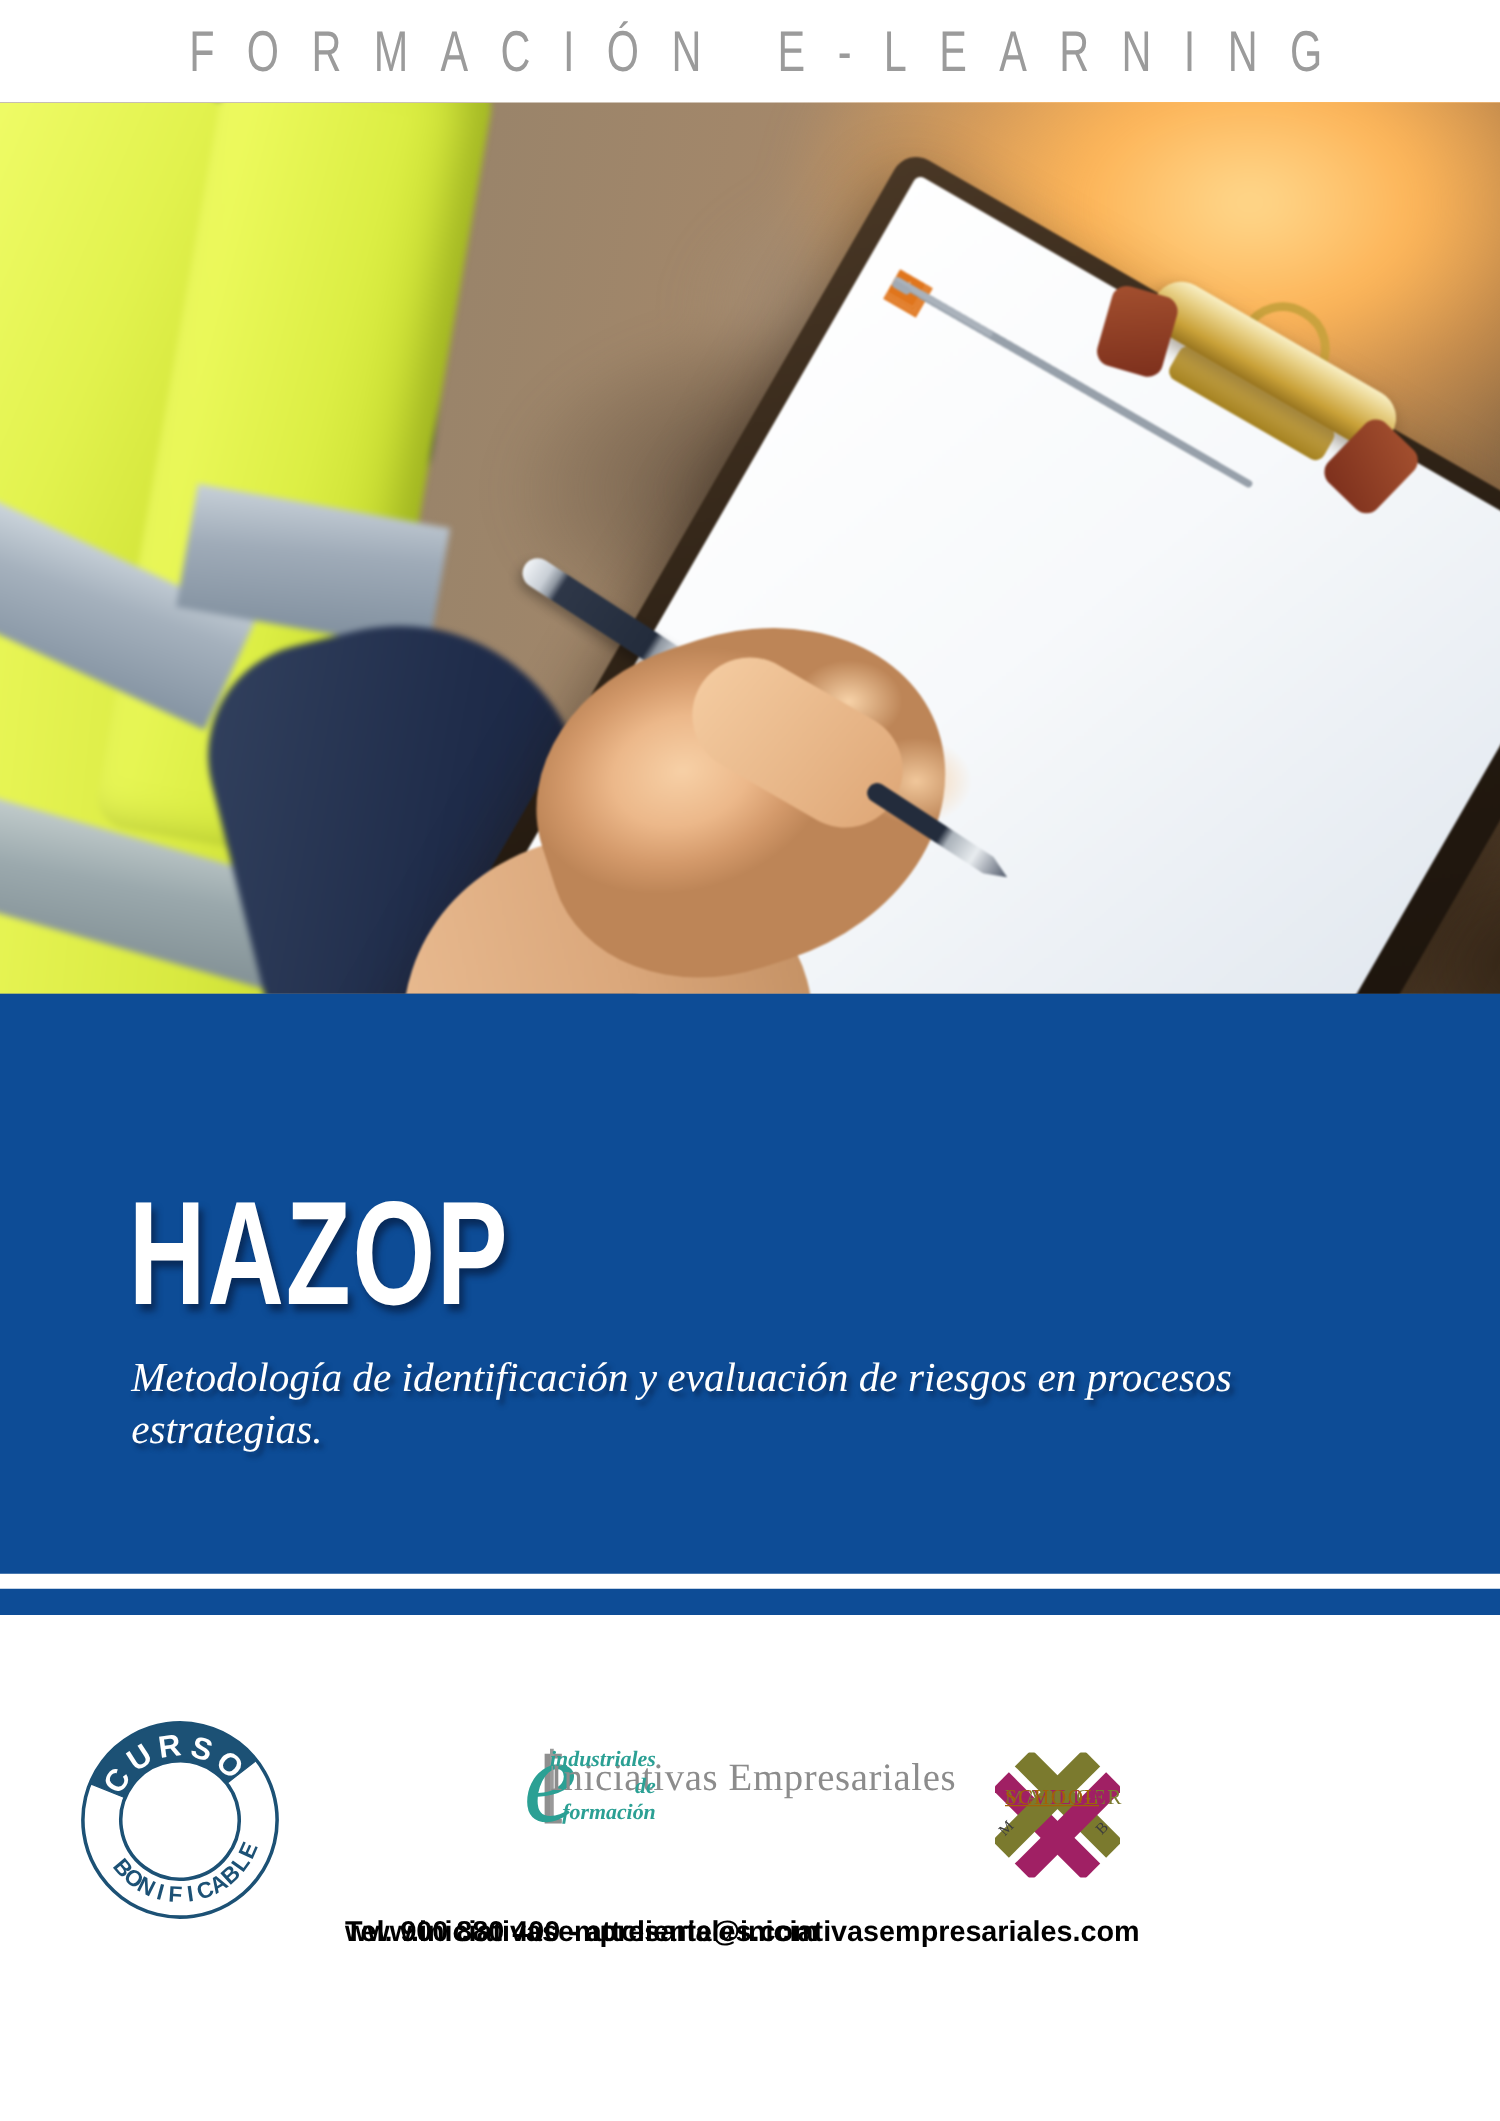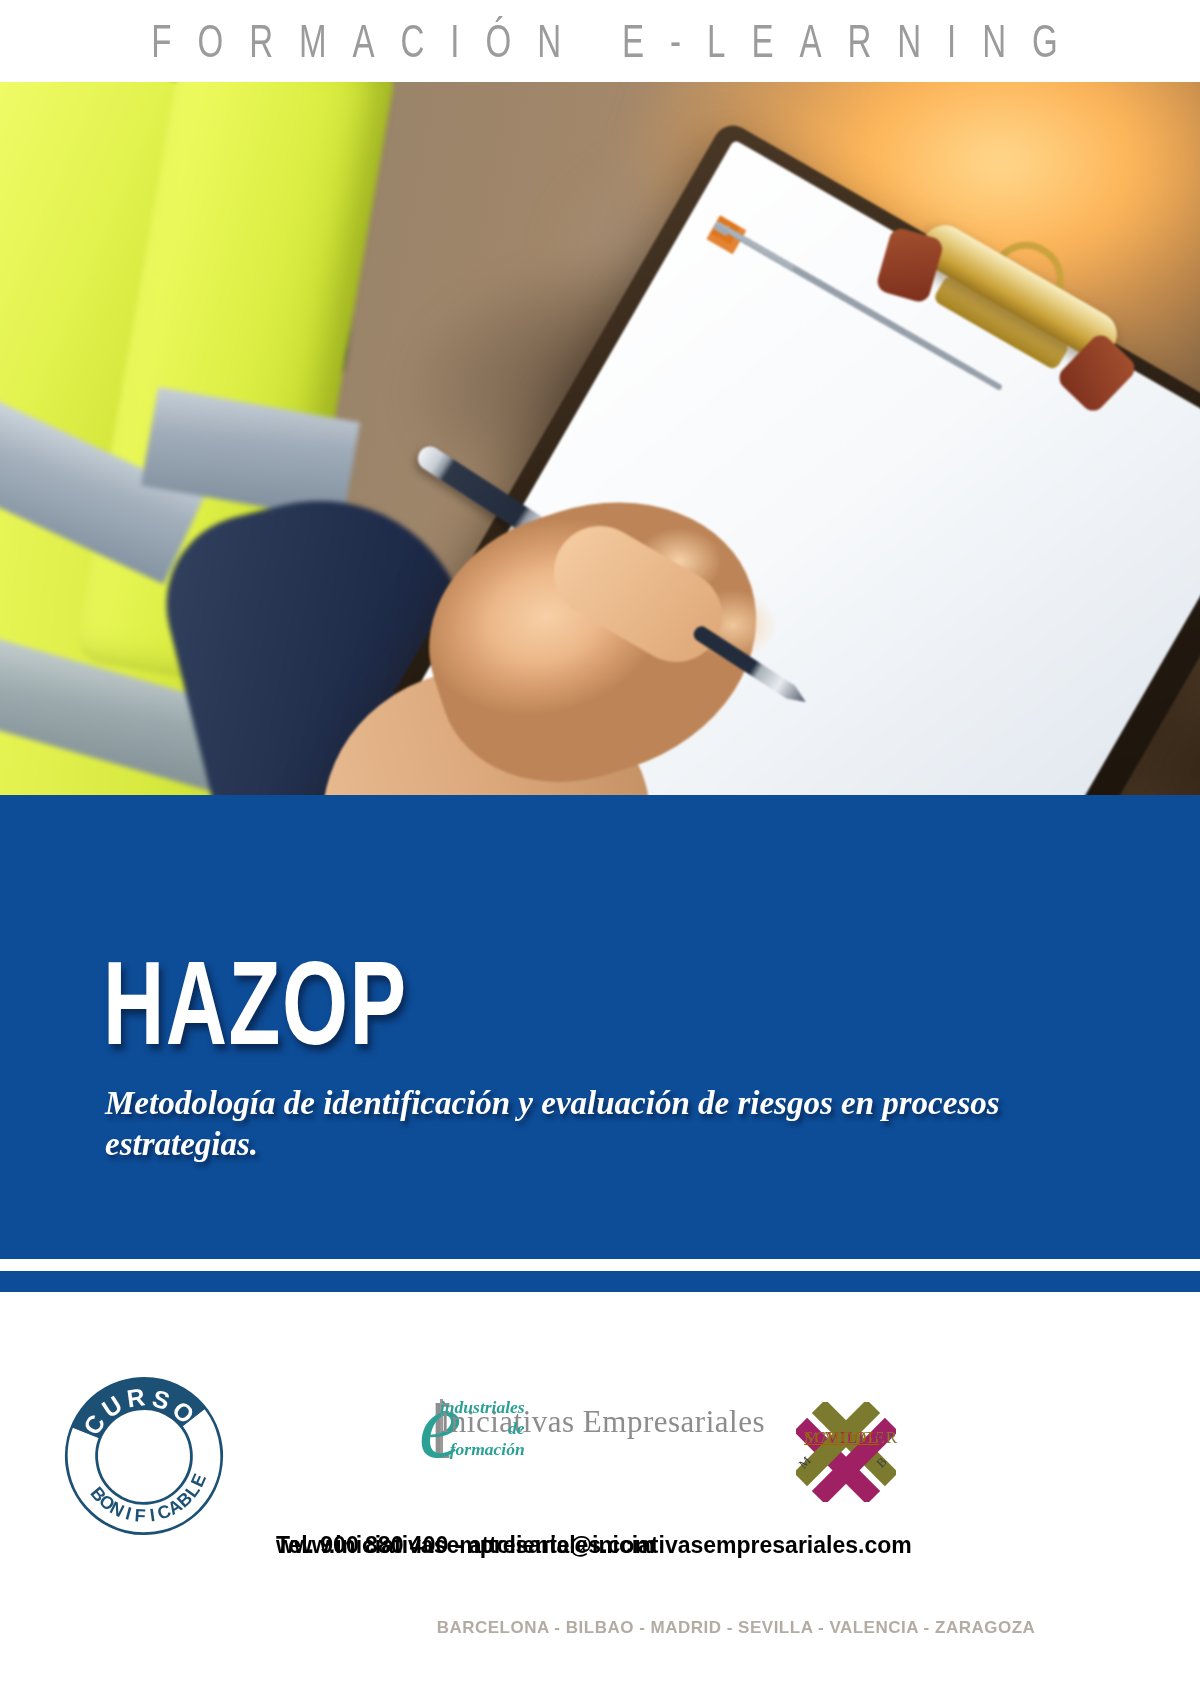--- a/index.html
+++ b/index.html
@@ -111,21 +111,21 @@
     background:linear-gradient(90deg,#232c3c 0%,#232c3c 52%,#aab2ba 58%,#e8ecef 76%,#50596a 100%);}
 
   
   .banner{left:0;top:795px;width:1200px;height:464px;background:#0d4c96;}
   .kicker{left:105px;top:100px;color:#fff;font-size:46px;font-weight:400;
     text-shadow:3px 4px 5px rgba(5,20,50,.55);white-space:nowrap;}
   .course-title{left:103px;top:148px;color:#fff;font-size:118px;font-weight:bold;
     letter-spacing:2px;transform:scaleX(0.72);transform-origin:left top;line-height:120px;
     text-shadow:5px 6px 7px rgba(5,20,50,.6);white-space:nowrap;}
   .subtitle{left:105px;top:288px;width:1000px;color:#fff;font-size:33px;line-height:41px;
-    font-family:"Liberation Serif",serif;font-style:italic;font-weight:bold;
+    font-family:"Liberation Serif",serif;font-style:italic;font-weight:normal;
     text-shadow:3px 4px 4px rgba(5,20,50,.55);}
 
   
   .divider-bar{left:0;top:1271px;width:1200px;height:21px;background:#0d4c96;}
 
   
   .badge-svg{left:54px;top:1366px;width:180px;height:180px;}
   .badge-letter-top{font:bold 26px "Liberation Sans",sans-serif;fill:#ffffff;dominant-baseline:central;}
   .badge-letter-bot{font:bold 19px "Liberation Sans",sans-serif;fill:#1c5175;dominant-baseline:central;}
 
@@ -364,15 +364,14 @@
       <div class="mbs-l1">MANAGER</div>
       <div class="mbs-l2">SEVILLA</div>
       <div class="mbs-l3">SCHOOL</div>
     </div>
   </div>
 
   <div class="contact">
     <div>Tel. 900 880 400 - attcliente@iniciativasempresariales.com</div>
     <div>www.iniciativasempresariales.com</div>
   </div>
-  <div class="cities">BARCELONA - BILBAO - MADRID - SEVILLA - VALENCIA - ZARAGOZA</div>
 
 </div>
 
 </body></html>

